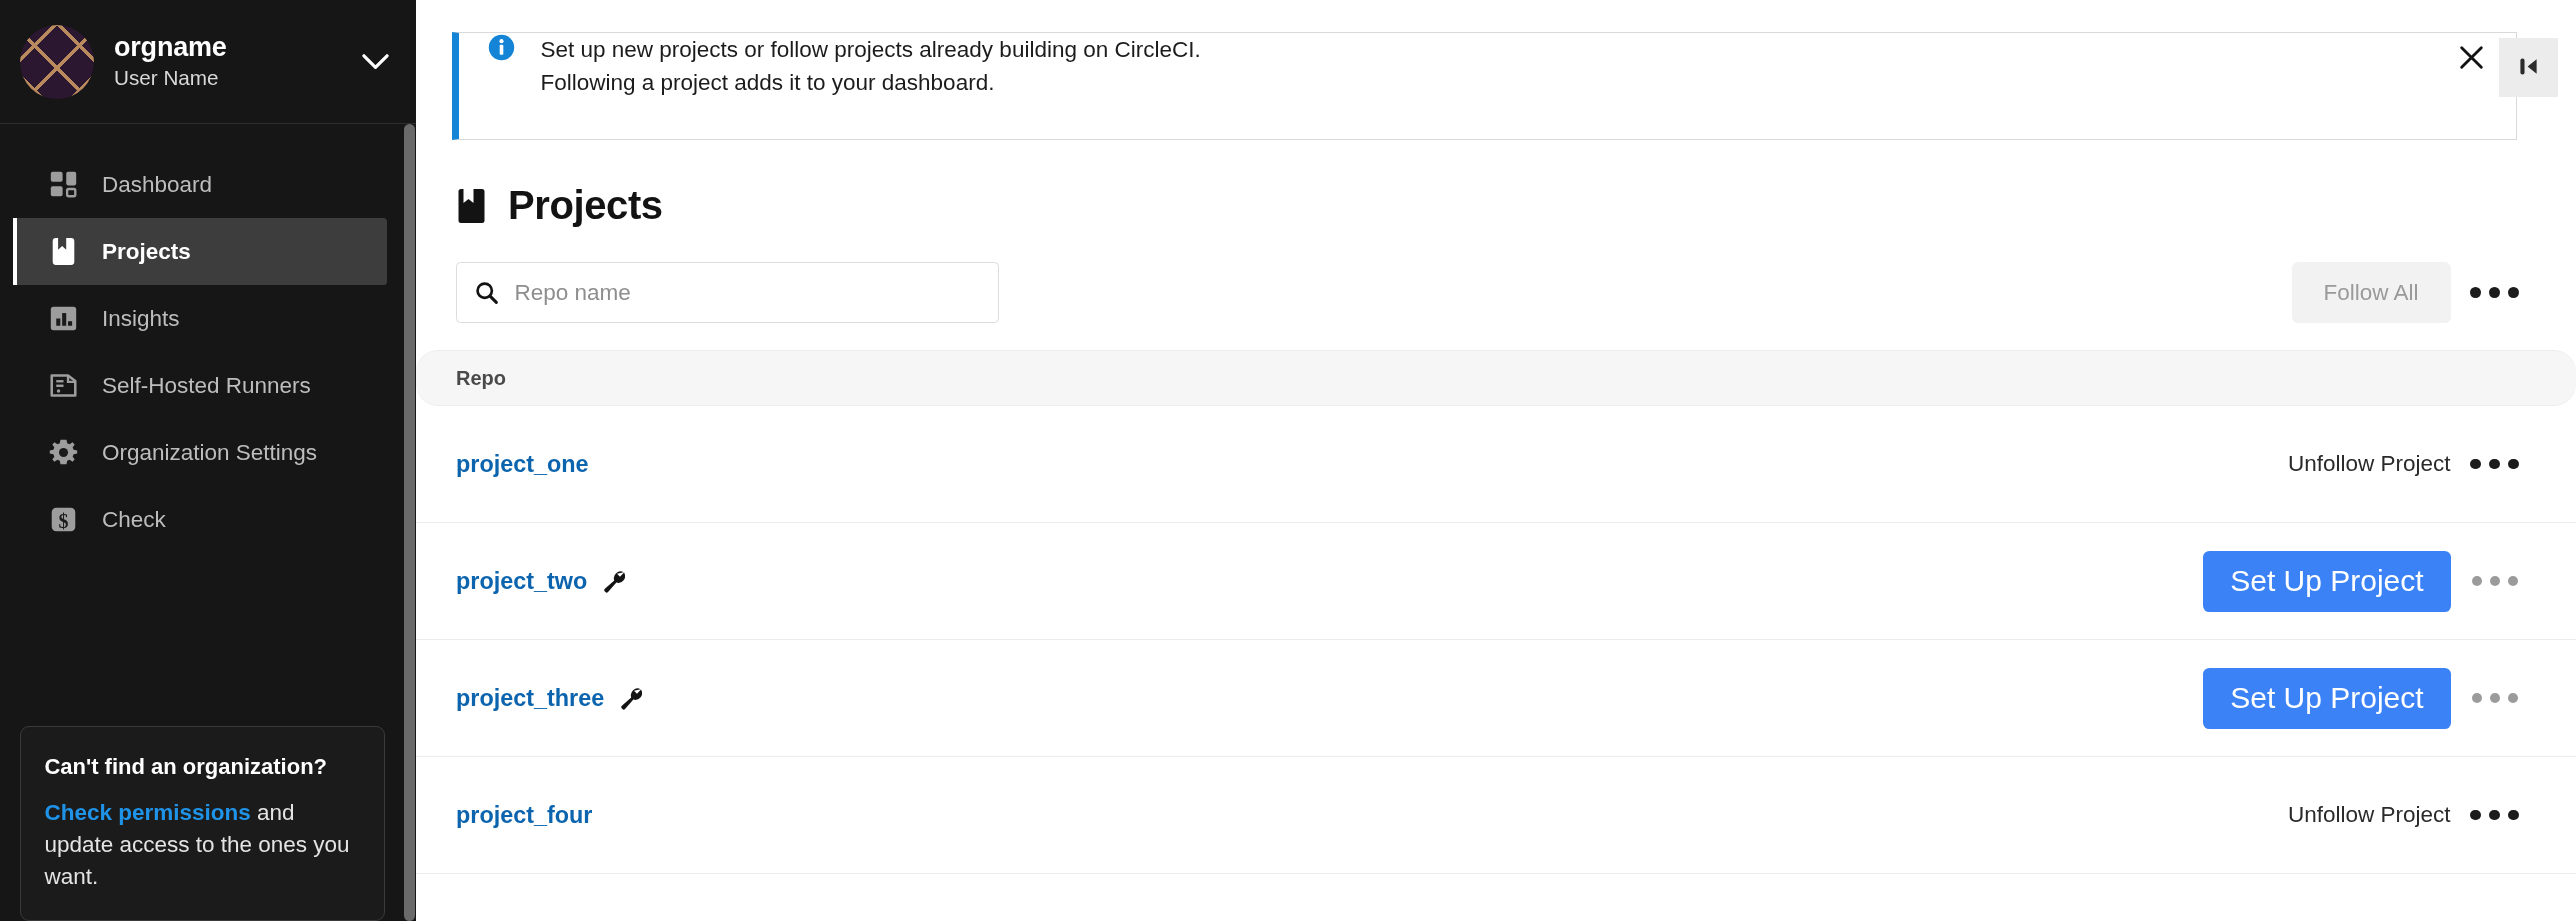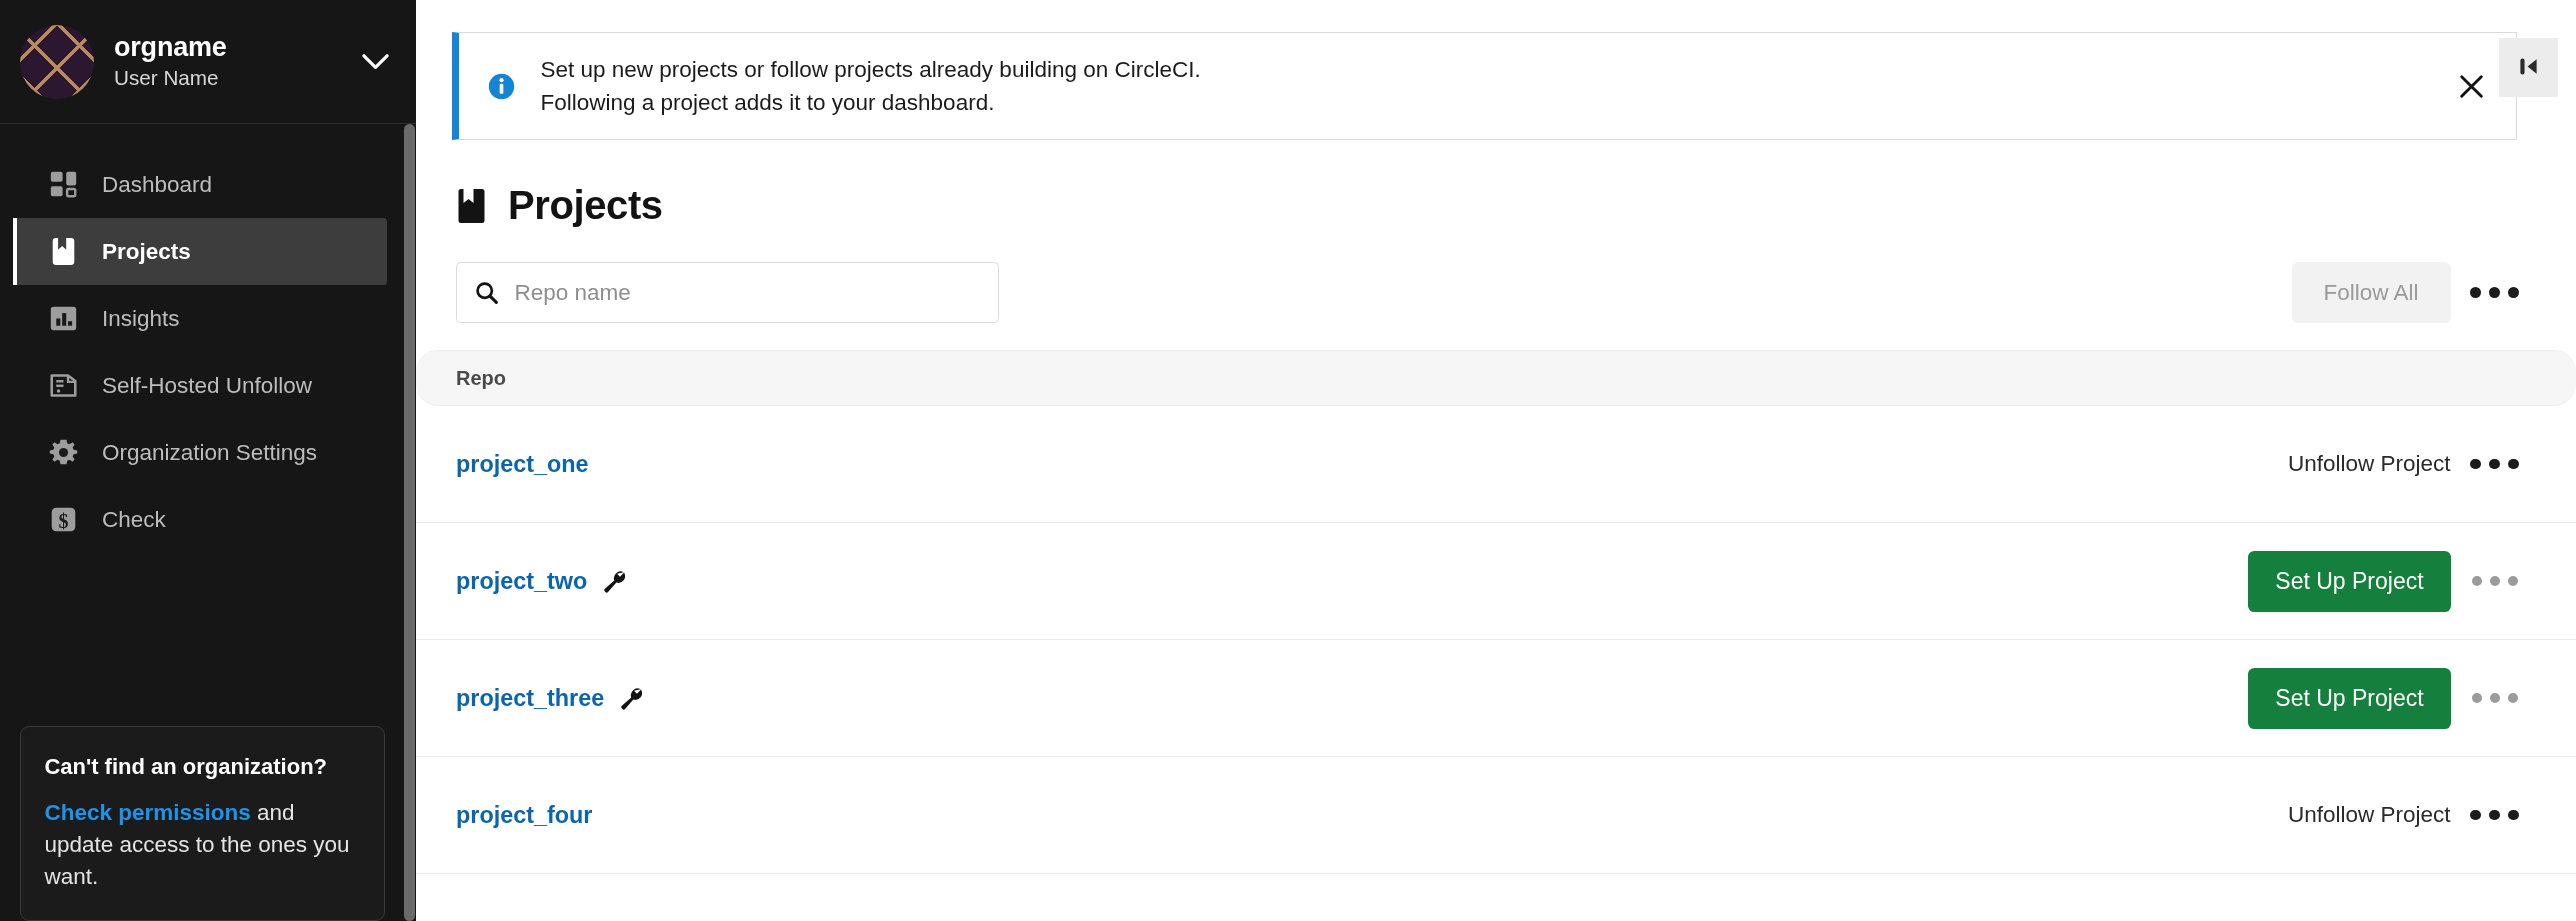--- a/index.html
+++ b/index.html
@@ -107,21 +107,21 @@
     background: #ffffff;
     position: relative;
     overflow: hidden;
   }
 
   .banner {
     margin: 32px 59px 0 36px;
     border: 0.9px solid #d9d9d9;
     border-left: 7.2px solid #1484d6;
     height: 108px;
-    display: flex; align-items: center;
+    display: flex; align-items: flex-start;
     padding-left: 27px; padding-right: 20px;
   }
   .banner-ico { width: 31px; flex: 0 0 31px; display: flex; justify-content: center; }
   .banner-text {
     margin-left: 23.4px; flex: 1 1 auto;
     font-size: 22.5px; color: #1c1c1c; line-height: 1.48;
   }
   .banner-close {
     width: 49px; height: 49px; flex: 0 0 49px;
     display: flex; align-items: center; justify-content: center;
@@ -191,24 +191,24 @@
     border-bottom: 0.9px solid #ececec;
   }
   .row-name {
     font-size: 23.4px; color: #0b64ad; font-weight: bold;
     cursor: pointer; display: flex; align-items: center;
   }
   .wrench { margin-left: 14.4px; display: flex; align-items: center; }
   .row-spacer { flex: 1 1 auto; }
   .unfollow-text { font-size: 22.5px; color: #2a2a2a; cursor: pointer; }
   .setup-btn {
-    background: #15803d; color: #ffffff; border: 0;
+    background: #3b82f6; color: #ffffff; border: 0;
     border-radius: 6.3px; height: 61px; padding: 0 27px;
     font-family: "Liberation Sans", sans-serif;
-    font-size: 23px; cursor: pointer; white-space: nowrap;
+    font-size: 30px; cursor: pointer; white-space: nowrap;
   }
 
   .collapse-btn {
     position: absolute; top: 38px; right: 18px;
     width: 59px; height: 59px;
     background: #ececec;
     display: flex; align-items: center; justify-content: center;
     cursor: pointer;
   }
 </style>
@@ -271,21 +271,21 @@
       <div class="nav-item">
         <span class="nav-ico">
           <svg width="29" height="29" viewBox="0 0 32 32">
             <path d="M3 5 L21 5 L29 11 L29 27 L3 27 Z" fill="none" stroke="#9d9d9d" stroke-width="2.8" stroke-linejoin="round"></path>
             <path d="M21 5 L21 12 L29 12" fill="none" stroke="#9d9d9d" stroke-width="2.6"></path>
             <rect x="8" y="10" width="8" height="2.6" fill="#9d9d9d"></rect>
             <rect x="8" y="15" width="8" height="2.6" fill="#9d9d9d"></rect>
             <circle cx="10.5" cy="22" r="1.9" fill="#9d9d9d"></circle>
           </svg>
         </span>
-        <span>Self-Hosted Unfollow</span>
+        <span>Self-Hosted Runners</span>
       </div>
 
       <div class="nav-item">
         <span class="nav-ico">
           <svg width="29" height="29" viewBox="0 0 32 32">
             <path d="M16 2 l3.3 0 0.8 3.9 2.6 1.1 3.3-2.2 2.3 2.3 -2.2 3.3 1.1 2.6 3.9 0.8 0 3.3 -3.9 0.8 -1.1 2.6 2.2 3.3 -2.3 2.3 -3.3-2.2 -2.6 1.1 -0.8 3.9 -3.3 0 -3.3 0 -0.8-3.9 -2.6-1.1 -3.3 2.2 -2.3-2.3 2.2-3.3 -1.1-2.6 -3.9-0.8 0-3.3 3.9-0.8 1.1-2.6 -2.2-3.3 2.3-2.3 3.3 2.2 2.6-1.1 0.8-3.9 z" fill="#9d9d9d"></path>
             <circle cx="16" cy="16" r="5" fill="#1b1b1b"></circle>
           </svg>
         </span>
         <span>Organization Settings</span>

